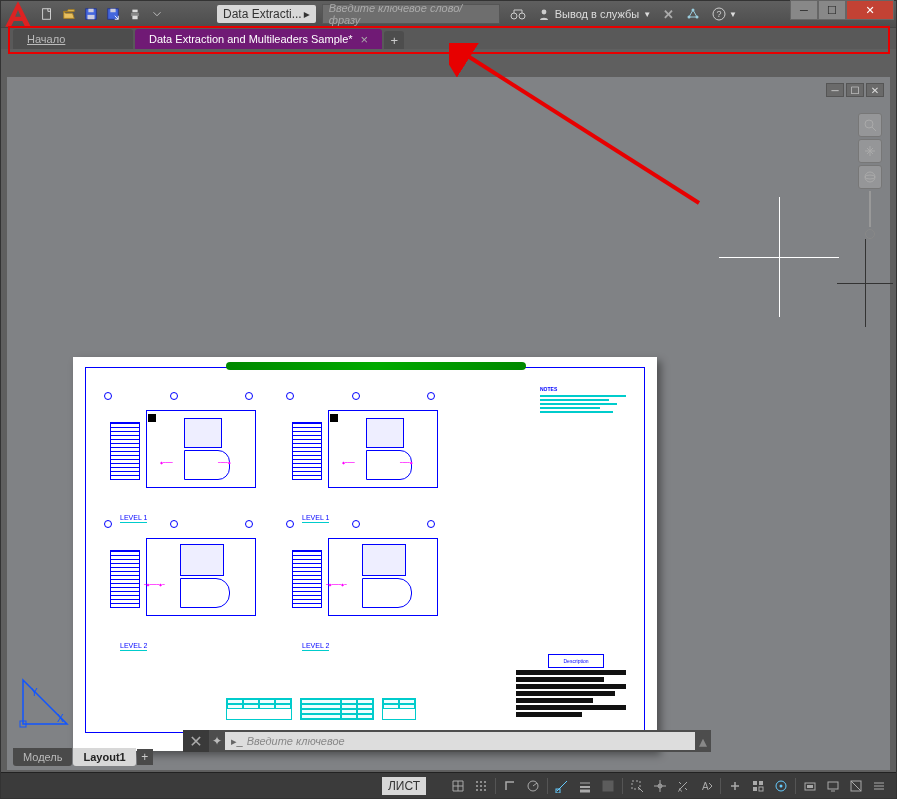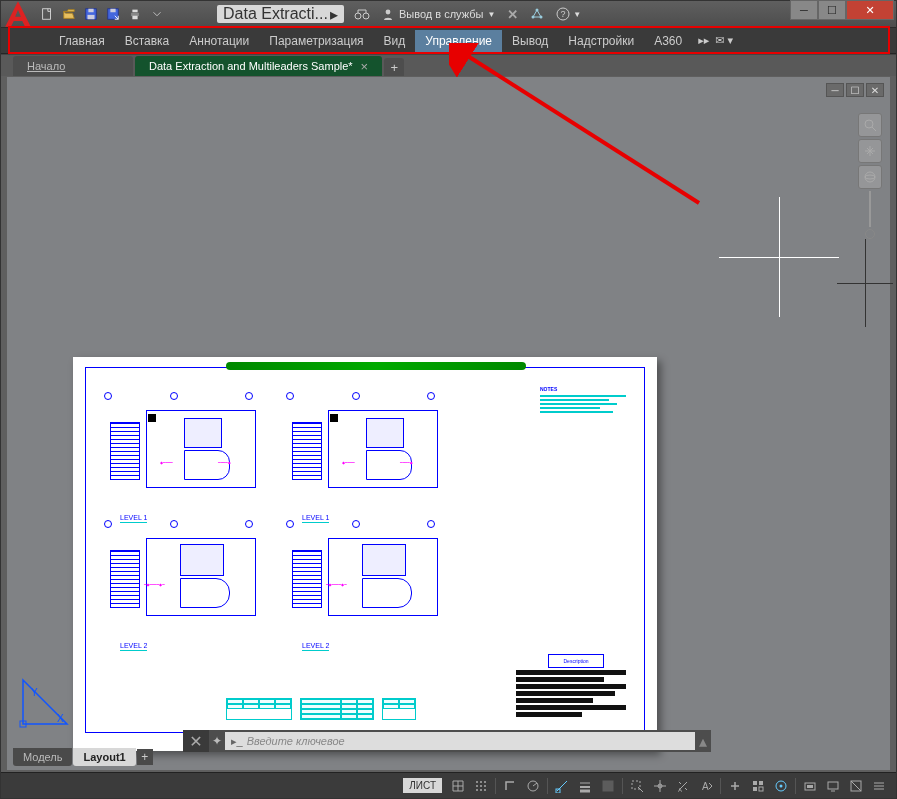--- a/index.html
+++ b/index.html
@@ -5,40 +5,40 @@
   * { margin:0; padding:0; box-sizing:border-box; font-family:"Segoe UI",Tahoma,sans-serif; }
   body { background:#f0f0f0; width:897px; height:799px; overflow:hidden; }
   .window { position:relative; width:897px; height:799px; background:#5f5f5f; border:1px solid #333; }
 
   
   .titlebar { height:26px; background:linear-gradient(#5f5f5f,#4d4d4d); display:flex; align-items:center; color:#ddd; font-size:11px; position:relative; }
   .app-icon { width:34px; height:26px; display:flex; align-items:center; justify-content:center; }
   .qat { display:flex; align-items:center; gap:2px; padding-left:2px; }
   .qat-btn { width:20px; height:20px; display:flex; align-items:center; justify-content:center; cursor:pointer; border-radius:2px; }
   .qat-btn svg { width:14px; height:14px; }
-  .doc-title { margin-left:50px; background:#d8d8d8; color:#333; padding:1px 6px; font-size:16px; display:flex; align-items:center; height:18px; border-radius:2px; }
+  .doc-title { margin-left:50px; background:#d8d8d8; color:#333; padding:1px 6px; font-size:12px; display:flex; align-items:center; height:18px; border-radius:2px; }
   .doc-title .dots { margin-left:2px; }
   .search-box { margin-left:6px; background:#6e6e6e; color:#aaa; height:20px; width:178px; padding:0 6px; font-size:11px; font-style:italic; display:flex; align-items:center; border:1px solid #555; }
   .title-right { display:flex; align-items:center; gap:4px; margin-left:6px; }
   .title-right .seg { display:flex; align-items:center; gap:2px; padding:2px 4px; cursor:pointer; border-radius:2px; }
   .win-controls { position:absolute; right:2px; top:-1px; display:flex; }
   .win-btn { width:28px; height:20px; display:flex; align-items:center; justify-content:center; background:#888; border:1px solid #666; font-size:11px; color:#222; cursor:pointer; }
   .win-btn.close { width:48px; background:#c34234; color:#fff; }
 
   
   .ribbon-row { height:27px; background:#3a3a3a; display:flex; align-items:center; padding-left:48px; border-top:1px solid #2a2a2a; border-bottom:1px solid #252525; }
   .ribbon-tab { color:#ccc; font-size:12px; padding:4px 10px; cursor:pointer; }
   .ribbon-tab.active { background:#5b7f9f; color:#fff; }
   .ribbon-extra { display:flex; align-items:center; gap:6px; margin-left:6px; color:#ccc; font-size:11px; }
   .ribbon-highlight { position:absolute; top:25px; left:7px; width:882px; height:28px; border:2px solid #e70000; pointer-events:none; }
 
   
   .file-tabs { height:22px; background:#595959; display:flex; align-items:flex-end; padding-left:12px; gap:0; border-top:1px solid #444; }
   .file-tab { height:20px; padding:0 14px; display:flex; align-items:center; font-size:11px; color:#bbb; background:#4d4d4d; border-radius:3px 3px 0 0; margin-right:2px; cursor:pointer; position:relative; }
-  .file-tab.active { background:#14532d; color:#fff; }
+  .file-tab.active { background:#701a75; color:#fff; }
   .file-tab .x { margin-left:8px; font-size:13px; color:#aaa; }
   .file-plus { width:20px; height:18px; background:#4d4d4d; color:#ccc; display:flex; align-items:center; justify-content:center; border-radius:3px 3px 0 0; cursor:pointer; font-size:13px; }
 
   
   .draw-area { position:absolute; top:76px; left:6px; right:6px; bottom:28px; background:#808285; }
   .inner-win-controls { position:absolute; top:6px; right:6px; display:flex; gap:2px; }
   .inner-win-controls .ibtn { width:18px; height:14px; background:#6a6a6a; border:1px solid #555; color:#ddd; display:flex; align-items:center; justify-content:center; font-size:10px; cursor:pointer; }
 
   
   .viewcube-col { position:absolute; top:36px; right:6px; width:28px; display:flex; flex-direction:column; align-items:center; gap:2px; }
@@ -83,21 +83,21 @@
   .cmd-arrow { width:16px; color:#888; text-align:center; cursor:pointer; }
 
   
   .layout-tabs { position:absolute; left:6px; bottom:2px; height:22px; display:flex; align-items:center; }
   .layout-tab { padding:3px 10px; font-size:11px; color:#bbb; background:#4a4a4a; cursor:pointer; border-radius:0 0 3px 3px; margin-right:1px; }
   .layout-tab.active { background:#d8d8d8; color:#222; font-weight:bold; }
   .layout-plus { width:16px; height:16px; display:flex; align-items:center; justify-content:center; background:#4a4a4a; color:#ccc; cursor:pointer; font-size:12px; }
 
   
   .statusbar { position:absolute; left:0; right:0; bottom:0; height:26px; background:#3b3b3b; border-top:1px solid #222; display:flex; align-items:center; justify-content:flex-end; padding-right:6px; gap:1px; }
-  .sb-label { background:#d8d8d8; color:#333; font-size:10px; padding:2px 6px; margin-right:4px; }
+  .sb-label { background:#d8d8d8; color:#333; font-size:12px; padding:2px 6px; margin-right:20px; }
   .sb-btn { width:22px; height:20px; display:flex; align-items:center; justify-content:center; cursor:pointer; border-radius:2px; }
   .sb-btn svg { width:14px; height:14px; }
   .sb-sep { width:1px; height:16px; background:#555; margin:0 2px; }
 
   
   .annot-arrow { position:absolute; pointer-events:none; z-index:999; }
 </style>
 </head>
 <body>
 
@@ -144,20 +144,23 @@
         </div>
       <div class="qat-btn">
           <svg viewBox="0 0 16 16">
             <path d="M4 6l4 4 4-4" stroke="#ccc" fill="none"></path>
           </svg>
         </div>
     </div>
     <div class="doc-title">
       <span>Data Extracti...</span>
       <span class="dots">▸</span>
+    </div>
+    <div class="search-box">
+      <span>Введите ключевое слово/фразу</span>
     </div>
     <div class="title-right">
       <div class="seg">
           <svg width="16" height="14" viewBox="0 0 16 14">
             <circle cx="4" cy="9" r="3" fill="none" stroke="#ccc"></circle>
             <circle cx="12" cy="9" r="3" fill="none" stroke="#ccc"></circle>
             <path d="M4 6V3h8v3" stroke="#ccc" fill="none"></path>
           </svg>
         </div>
       <div class="seg">
@@ -185,35 +188,20 @@
           <span style="font-size:8px;margin-left:1px;">▼</span>
         </div>
     </div>
     <div class="win-controls">
       <div class="win-btn">─</div>
       <div class="win-btn">☐</div>
       <div class="win-btn close">✕</div>
     </div>
   </div>
 
-  <div class="ribbon-row">
-    <div class="ribbon-tab">Главная</div>
-    <div class="ribbon-tab">Вставка</div>
-    <div class="ribbon-tab">Аннотации</div>
-    <div class="ribbon-tab">Параметризация</div>
-    <div class="ribbon-tab">Вид</div>
-    <div class="ribbon-tab active">Управление</div>
-    <div class="ribbon-tab">Вывод</div>
-    <div class="ribbon-tab">Надстройки</div>
-    <div class="ribbon-tab">A360</div>
-    <div class="ribbon-extra">
-      <span style="cursor:pointer;">▸▸</span>
-      <span style="cursor:pointer;">✉ ▾</span>
-    </div>
-  </div>
 
   <div class="ribbon-highlight"></div>
 
   <div class="file-tabs">
     <div class="file-tab" style="width:120px;text-decoration:underline;">
         <span>Начало</span>
       </div>
     <div class="file-tab active">
       <span>Data Extraction and Multileaders Sample*</span>
       <span class="x">×</span>

